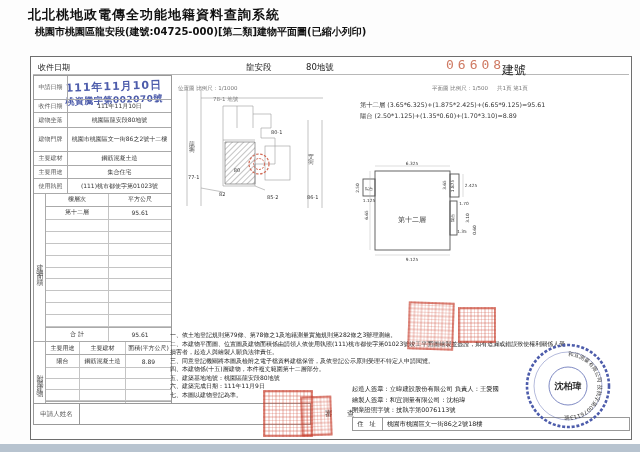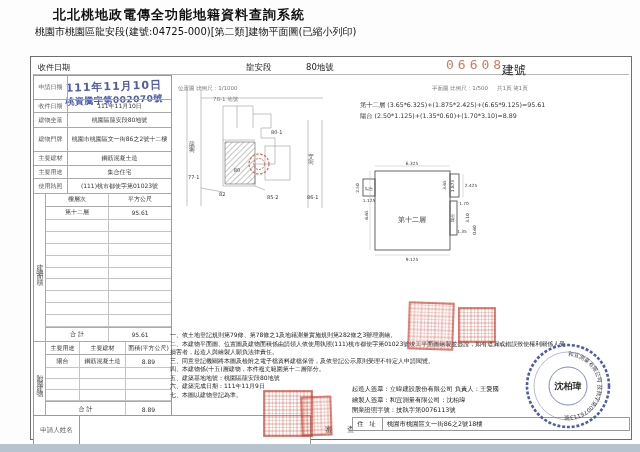--- a/index.html
+++ b/index.html
@@ -1,42 +1,42 @@
 <!DOCTYPE html>
 <html><head>
 <meta charset="utf-8">
 <style>
   *{box-sizing:border-box;margin:0;padding:0}
   body{width:640px;height:452px;background:#fff;font-family:"DejaVu Sans","Liberation Sans",sans-serif;overflow:hidden}
   .page{position:relative;width:640px;height:452px;background:#fdfdfd;color:#333}
   .abs{position:absolute}
-  .sys-title{left:53px;top:6px;font-size:13px;font-weight:bold;color:#111;letter-spacing:1px}
+  .sys-title{left:28px;top:6px;font-size:13px;font-weight:bold;color:#111;letter-spacing:1px}
   .query-date{left:368px;top:12px;font-size:8.5px;color:#222}
-  .doc-title{left:35px;top:25px;font-size:10px;font-weight:normal;color:#111}
+  .doc-title{left:35px;top:25px;font-size:10px;font-weight:bold;color:#111}
   .doc-frame{left:30px;top:56px;width:602px;height:384px;border:1.5px solid #6e6e6e;background:#fff}
   .hline{left:33px;top:74px;width:596px;border-top:1px solid #b8b8b8}
   .h-label{font-size:8px;color:#222;white-space:nowrap}
   .serial{left:446px;top:57px;font-size:13px;color:#cf7a63;letter-spacing:4px;font-family:"DejaVu Sans Mono","Liberation Mono",monospace}
   .tiny-gray{font-size:5.5px;color:#777;white-space:nowrap}
   .stamp-blue{left:48px;top:79px;width:132px;text-align:center;color:#4d5cab;transform:rotate(-2deg)}
   .sb1{font-size:11px;font-weight:bold;letter-spacing:1px}
   .sb2{font-size:9px;font-weight:bold;letter-spacing:.5px}
   .panel{left:33px;top:75px;width:139px;border:1px solid #999;background:rgba(255,255,255,.0);display:flex;flex-direction:column;font-size:6px}
   .irow{display:flex;border-bottom:1px solid #aaa}
   .ilab{width:34px;flex:none;border-right:1px solid #aaa;display:flex;align-items:center;justify-content:center;text-align:center;color:#555;padding:1px}
   .ival{flex:1;display:flex;align-items:center;justify-content:center;text-align:center;padding:1px;color:#333}
   .sec{display:flex;border-bottom:1px solid #aaa}
   .sidecol{width:12px;flex:none;border-right:1px solid #aaa;display:flex;align-items:center;justify-content:center;color:#555}
   .vtext{writing-mode:vertical-rl;letter-spacing:5px;font-size:7px}
   .sectbl{flex:1;display:flex;flex-direction:column}
   .srow{display:flex;border-bottom:1px solid #c4c4c4}
   .srow:last-child{border-bottom:none}
   .scell{flex:1;display:flex;align-items:center;justify-content:center;border-right:1px solid #c4c4c4;overflow:hidden;padding:0 1px;text-align:center}
   .scell:last-child{border-right:none}
-  .applicant{left:33px;top:415px;height:30px;display:flex;font-size:6.5px}
+  .applicant{left:33px;top:403px;height:22px;display:flex;font-size:6.5px}
   .app-box{display:flex;border:1px solid #999;width:278px;background:#fff}
   .app-lab{width:46px;border-right:1px solid #999;display:flex;align-items:center;justify-content:center;color:#555;text-align:center}
   .app-val{flex:1;display:flex;align-items:center;padding-left:4px}
   .review{margin-left:14px;align-self:center;font-size:7.5px;letter-spacing:6px;color:#333}
   .map-title{left:178px;top:85px}
   .map-sub{left:213px;top:96px}
   .plan-scale{left:432px;top:85px}
   .page-info{left:497px;top:85px}
   .road-label{font-size:6px;color:#666;writing-mode:vertical-rl;letter-spacing:3px;white-space:nowrap}
   .formula{font-size:6.3px;color:#333;white-space:nowrap}

